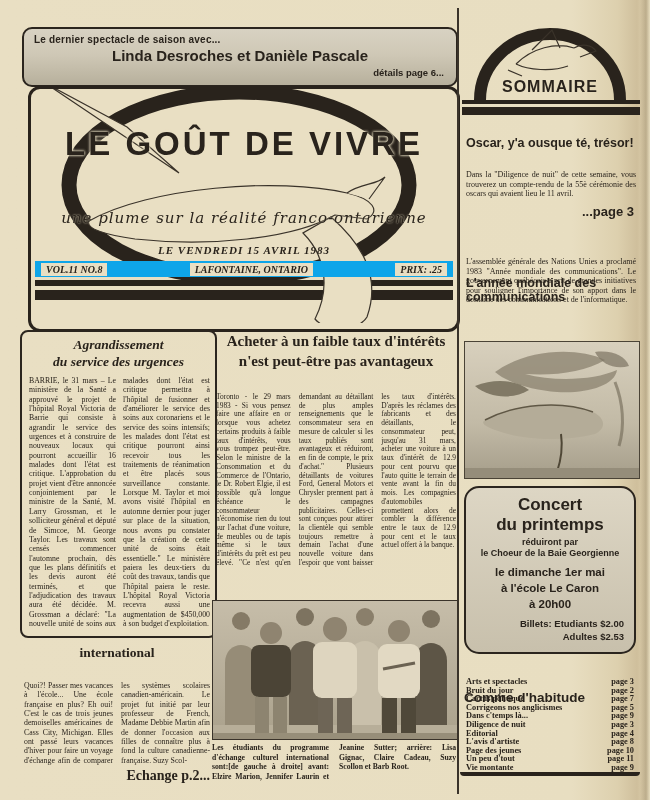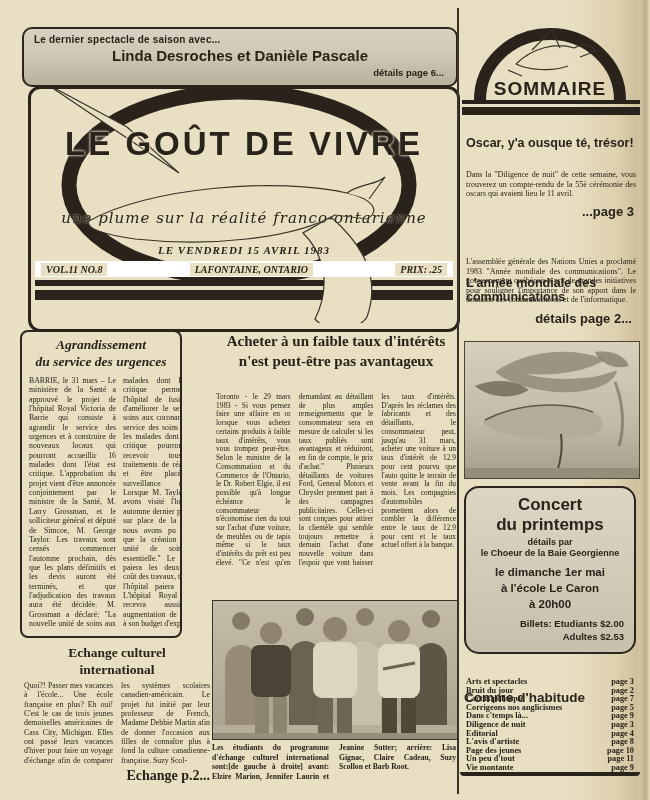--- a/index.html
+++ b/index.html
@@ -24,31 +24,31 @@
   .mh-art{left:0;top:0;z-index:2;pointer-events:none;}
   .mh-band{left:4px;right:4px;z-index:1;background:#29231c;}
   .mh-title{left:0;top:36px;width:100%;text-align:center;z-index:3;
             font-family:"Liberation Sans",sans-serif;font-weight:bold;font-size:33px;letter-spacing:3px;
             text-shadow:0 0 3px #e9dfc3,0 0 3px #e9dfc3;}
   .mh-tagline{left:0;top:120px;width:100%;text-align:center;z-index:3;
               font-family:"DejaVu Serif",serif;font-style:italic;font-size:15px;letter-spacing:1px;
               text-shadow:0 0 2px #e9dfc3;}
   .mh-date{left:0;top:155px;width:100%;text-align:center;z-index:3;
            font-weight:bold;font-style:italic;font-size:11px;letter-spacing:1px;}
-  .mh-labels{left:4px;right:4px;top:172px;height:16px;z-index:3;background:#ffffff;
+  .mh-labels{left:4px;right:4px;top:172px;height:16px;z-index:3;background:#0ea5e9;
              display:flex;justify-content:space-between;align-items:center;padding:0 6px;box-sizing:border-box;}
   .mh-chip{background:#e9dfc3;font-weight:bold;font-style:italic;font-size:10px;padding:0 5px;line-height:13px;}
 
   
   .vrule{left:457px;top:8px;width:2px;height:786px;background:#3a332a;}
 
   
   .som-art{left:464px;top:12px;z-index:2;pointer-events:none;}
   .som-title{left:464px;top:78px;width:172px;text-align:center;z-index:3;
-             font-family:"Liberation Sans",sans-serif;font-weight:bold;font-size:19px;letter-spacing:1px;}
+             font-family:"Liberation Sans",sans-serif;font-weight:bold;font-size:16px;letter-spacing:1px;}
   .som-bar1{left:462px;top:100px;width:178px;height:4px;background:#29231c;z-index:1;}
   .som-bar2{left:462px;top:107px;width:178px;height:8px;background:#29231c;z-index:1;}
 
   .side-h{font-family:"Liberation Sans",sans-serif;font-weight:bold;font-size:12.5px;line-height:1.15;}
   .side-body{font-size:8px;line-height:1.2;text-align:justify;}
   .pageref{font-family:"Liberation Sans",sans-serif;font-weight:bold;font-size:13px;}
 
   .oscar-h{left:466px;top:136px;width:170px;}
   .oscar-b{left:466px;top:170px;width:170px;}
   .oscar-p{right:16px;top:204px;}
@@ -68,21 +68,21 @@
                 font-weight:bold;font-size:11.5px;line-height:1.4;}
   .concert-tix{right:10px;top:129px;text-align:right;font-family:"Liberation Sans",sans-serif;
                font-weight:bold;font-size:9.5px;line-height:1.4;}
 
   .hab-h{left:464px;top:657px;width:172px;font-family:"Liberation Sans",sans-serif;font-weight:bold;font-size:13.5px;margin-top:33px;}
   .toc{left:466px;top:678px;width:168px;}
   .toc-row{display:flex;justify-content:space-between;font-weight:bold;font-size:8.3px;line-height:8.6px;}
   .toc-bottom{left:460px;top:772px;width:180px;height:4px;background:#29231c;border-radius:0 0 4px 4px;}
 
   
-  .urg-box{left:20px;top:330px;width:162px;height:308px;border:2px solid #2b251e;border-radius:8px;
+  .urg-box{left:20px;top:330px;width:197px;height:308px;border:2px solid #2b251e;border-radius:8px;
            box-sizing:border-box;overflow:hidden;}
   .urg-t{left:0;top:5px;width:100%;text-align:center;font-weight:bold;font-style:italic;font-size:13.5px;line-height:1.25;}
   .urg-b{left:7px;top:44px;width:181px;height:256px;column-count:2;column-gap:7px;
          font-size:7.8px;line-height:1.2;text-align:justify;overflow:hidden;}
 
   
   .taux-t{left:216px;top:332px;width:240px;text-align:center;font-weight:bold;font-size:15px;line-height:1.3;}
   .taux-b{left:216px;top:393px;width:240px;height:202px;column-count:3;column-gap:8px;
           font-size:7.4px;line-height:1.18;text-align:justify;overflow:hidden;}
 
@@ -142,21 +142,20 @@
     <path d="M52,52 C68,36 92,30 110,36 M68,38 L88,18 L96,36 M110,36 C118,31 128,33 132,39 L116,45 M52,52 C64,58 88,60 104,54 M44,58 L58,64" fill="none" stroke="#3a332a" stroke-width="1.2"></path>
   </svg>
   <div class="abs som-title">SOMMAIRE</div>
 
   <div class="abs side-h oscar-h">Oscar, y'a ousque té, trésor!</div>
   <div class="abs side-body oscar-b">Dans la "Diligence de nuit" de cette semaine, vous trouverez un compte-rendu de la 55è cérémonie des oscars qui avaient lieu le 11 avril.</div>
   <div class="abs pageref oscar-p">...page 3</div>
 
   <div class="abs side-h comm-h">L'année mondiale des communications</div>
   <div class="abs side-body comm-b">L'assemblée générale des Nations Unies a proclamé 1983 "Année mondiale des communications". Le gouvernement québécois a prit de grandes initiatives pour souligner l'importance de son apport dans le domaine des communications et de l'informatique.</div>
-  <div class="abs pageref comm-p">détails page 2...</div>
 
   <svg class="abs rose-photo" width="174" height="136" viewBox="0 0 174 136">
     <defs>
       <linearGradient id="rosebg" x1="0" y1="0" x2="0" y2="1">
         <stop offset="0" stop-color="#d8d0bd"></stop>
           <stop offset="0.6" stop-color="#c2baa6"></stop>
           <stop offset="1" stop-color="#a59d8a"></stop>
       </linearGradient>
     </defs>
     <rect width="174" height="136" fill="url(#rosebg)"></rect>
@@ -169,21 +168,21 @@
     <path d="M150,40 C158,60 160,84 154,104" fill="none" stroke="#6e6654" stroke-width="3" opacity="0.6"></path>
     <rect x="0" y="126" width="174" height="10" fill="#958d7a"></rect>
   </svg>
 
   <div class="abs concert">
     <div class="abs concert-t">
       <div>Concert</div>
       <div>du printemps</div>
     </div>
     <div class="abs concert-pres">
-      <div>détails par</div>
+      <div>réduiront par</div>
       <div>le Choeur de la Baie Georgienne</div>
     </div>
     <div class="abs concert-when">
       <div>le dimanche 1er mai</div>
       <div>à l'école Le Caron</div>
       <div>à 20h00</div>
     </div>
     <div class="abs concert-tix">
       <div>Billets:  Etudiants $2.00</div>
       <div>Adultes $2.53</div>
@@ -284,20 +283,19 @@
       <rect x="165" y="43" width="42" height="54" rx="9" fill="#e2d9c3"></rect>
       <path d="M170,68 L202,62" stroke="#6b6252" stroke-width="3" fill="none"></path>
       <rect x="169" y="97" width="15" height="41" fill="#4f4839"></rect>
         <rect x="188" y="97" width="15" height="41" fill="#4f4839"></rect>
     </g>
     <rect x="0" y="132" width="244" height="6" fill="#978e79"></rect>
   </svg>
   <div class="abs caption">Les étudiants du programme d'échange culturel international sont:[de gauche à droite] avant: Elzire Marion, Jennifer Laurin et Jeanine Sutter; arrière: Lisa Gignac, Claire Cadeau, Suzy Scollon et Barb Root.</div>
 
   <div class="abs ech-t">
-    <div>Echange culturel</div>
     <div>international</div>
   </div>
   <div class="abs ech-b">Quoi?! Passer mes vacances à l'école... Une école française en plus? Eh oui! C'est le cas de trois jeunes demoiselles américaines de Cass City, Michigan. Elles ont passé leurs vacances d'hiver pour faire un voyage d'échange afin de comparer les systèmes scolaires canadien-américain. Le projet fut initié par leur professeur de French, Madame Debbie Martin afin de donner l'occasion aux filles de connaître plus à fond la culture canadienne-française. Suzy Scol-</div>
   <div class="abs ech-m">Echange p.2...</div>
 
   <div class="abs page-edge"></div>
 </div>
 
 </body></html>

